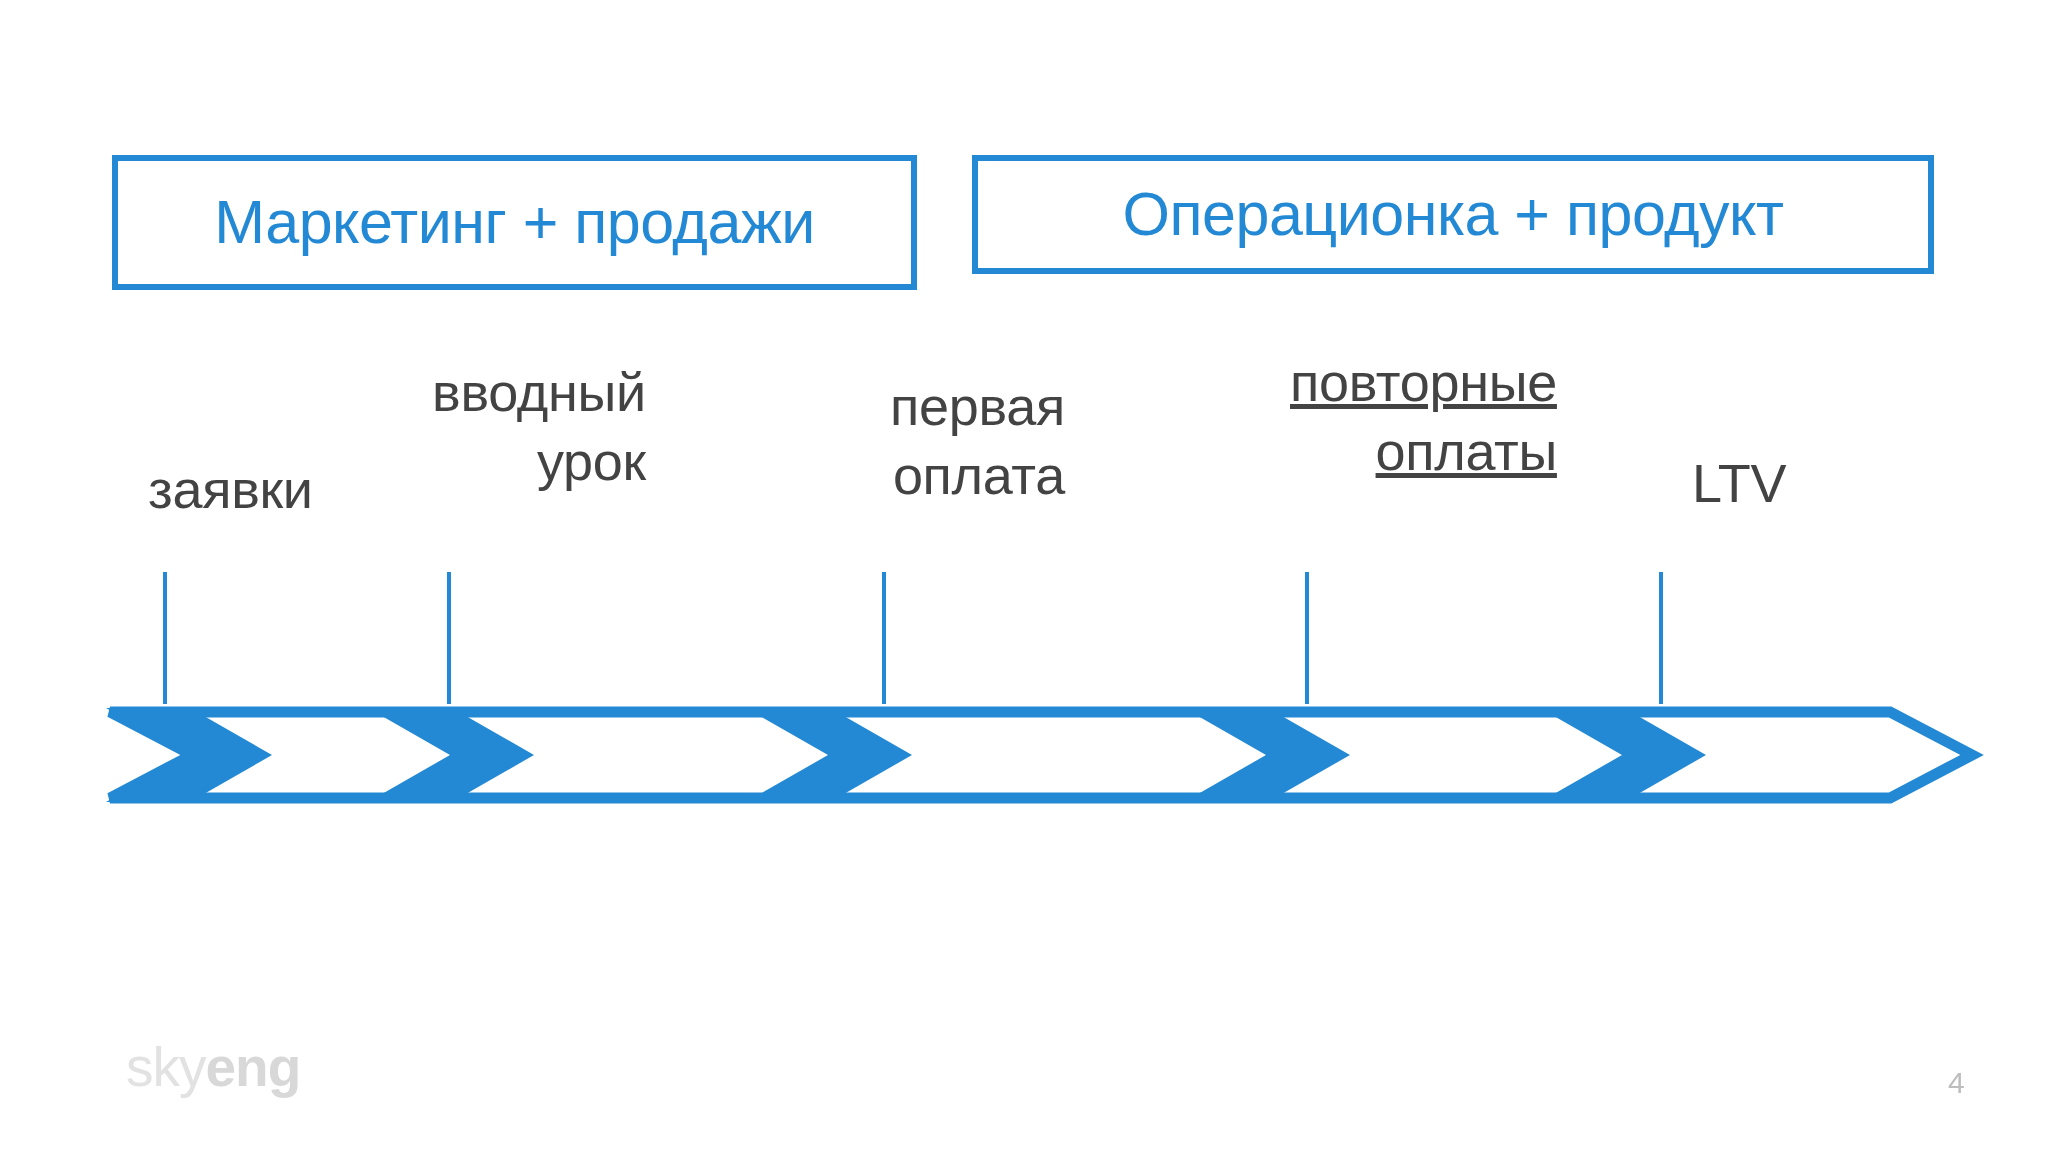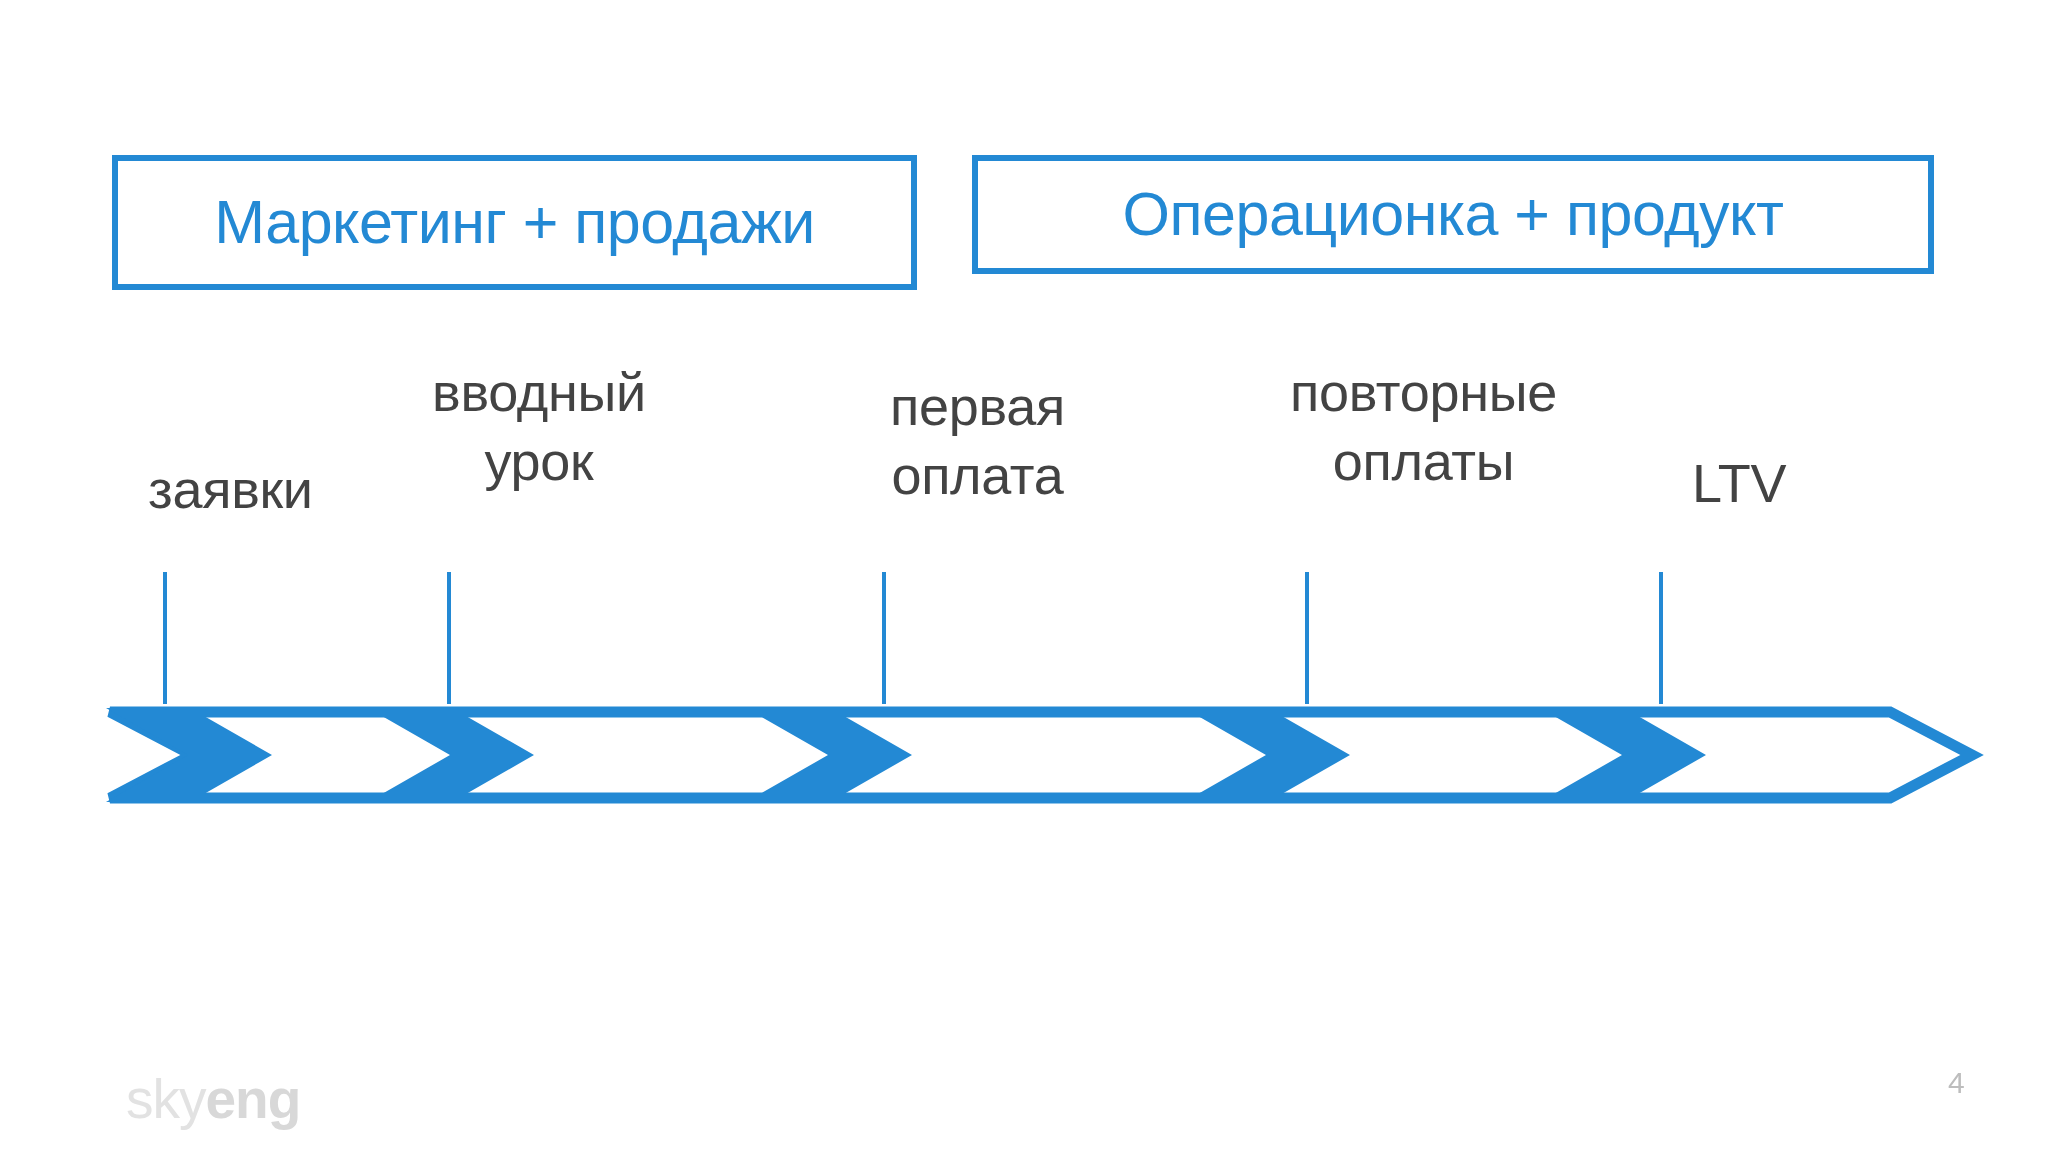--- a/index.html
+++ b/index.html
@@ -49,21 +49,21 @@
     height: 119px;
   }
 
   
   .stage-label {
     position: absolute;
     color: #434343;
     font-size: 54px;
     line-height: 1.28;
     font-weight: 400;
-    text-align: center;
+    text-align: right;
     white-space: pre-line;
     letter-spacing: -0.3px;
   }
 
   
   .tick {
     position: absolute;
     width: 4px;
     background: #2389d4;
     top: 572px;
@@ -82,21 +82,21 @@
     display: block;
     width: 100%;
     height: 100%;
     overflow: visible;
   }
 
   
   #logo {
     position: absolute;
     left: 126px;
-    top: 1072px;
+    top: 1040px;
     font-size: 55px;
     line-height: 1;
     letter-spacing: -1px;
     user-select: none;
   }
   #logo .logo-sky {
     color: #e2e2e2;
     font-weight: 400;
   }
   #logo .logo-eng {
@@ -123,21 +123,21 @@
   </div>
   <div class="phase-box" id="phase-box-1">
     <span class="phase-label">Операционка + продукт</span>
   </div>
 
   <div class="stage-label" style="left:148px; top:455px;">заявки</div>
   <div class="stage-label" style="left:432px; top:358px;">вводный
 урок</div>
   <div class="stage-label" style="left:890px; top:372px;">первая
 оплата</div>
-  <div class="stage-label" style="left:1290px; top:358px;">повторные
+  <div class="stage-label" style="left:1290px; top:348px;text-decoration:underline;">повторные
 оплаты</div>
   <div class="stage-label" style="left:1692px; top:449px;">LTV</div>
 
   <div class="tick" style="left:163px;"></div>
   <div class="tick" style="left:447px;"></div>
   <div class="tick" style="left:882px;"></div>
   <div class="tick" style="left:1305px;"></div>
   <div class="tick" style="left:1659px;"></div>
 
   <div id="arrow-bar">

